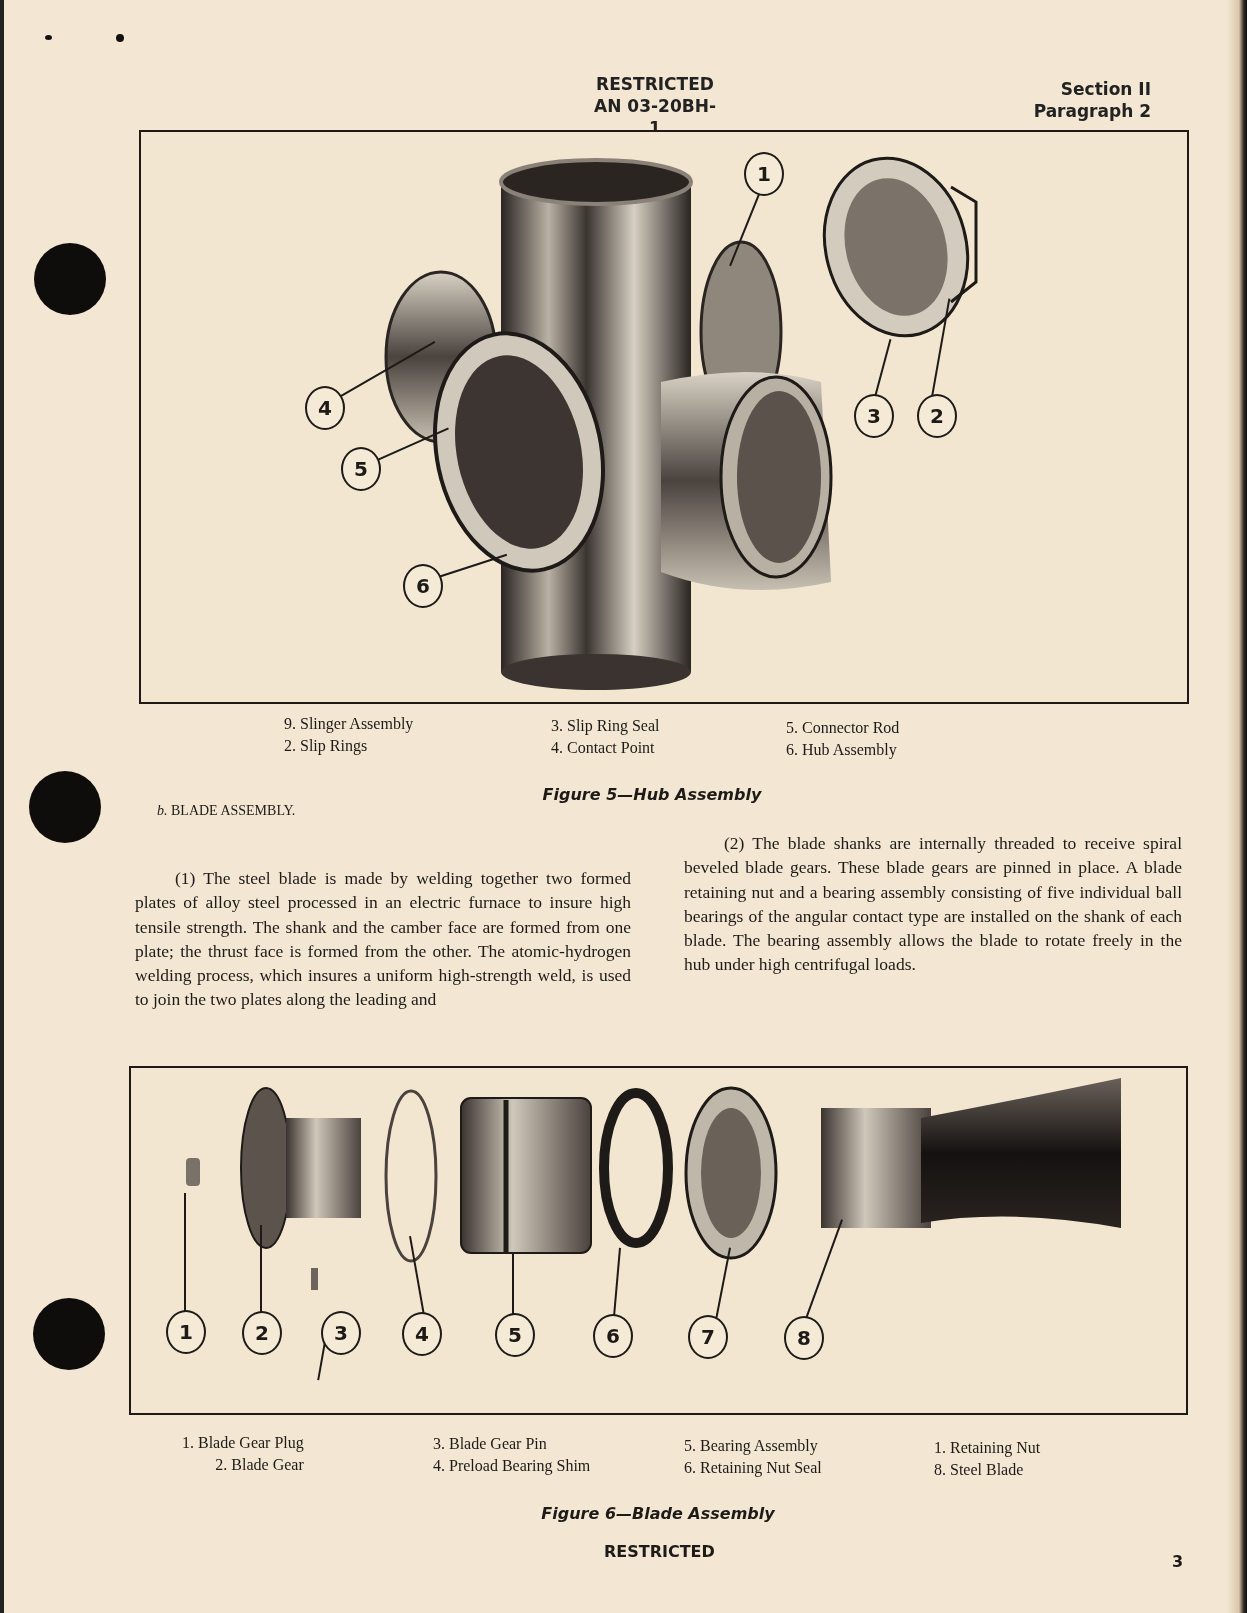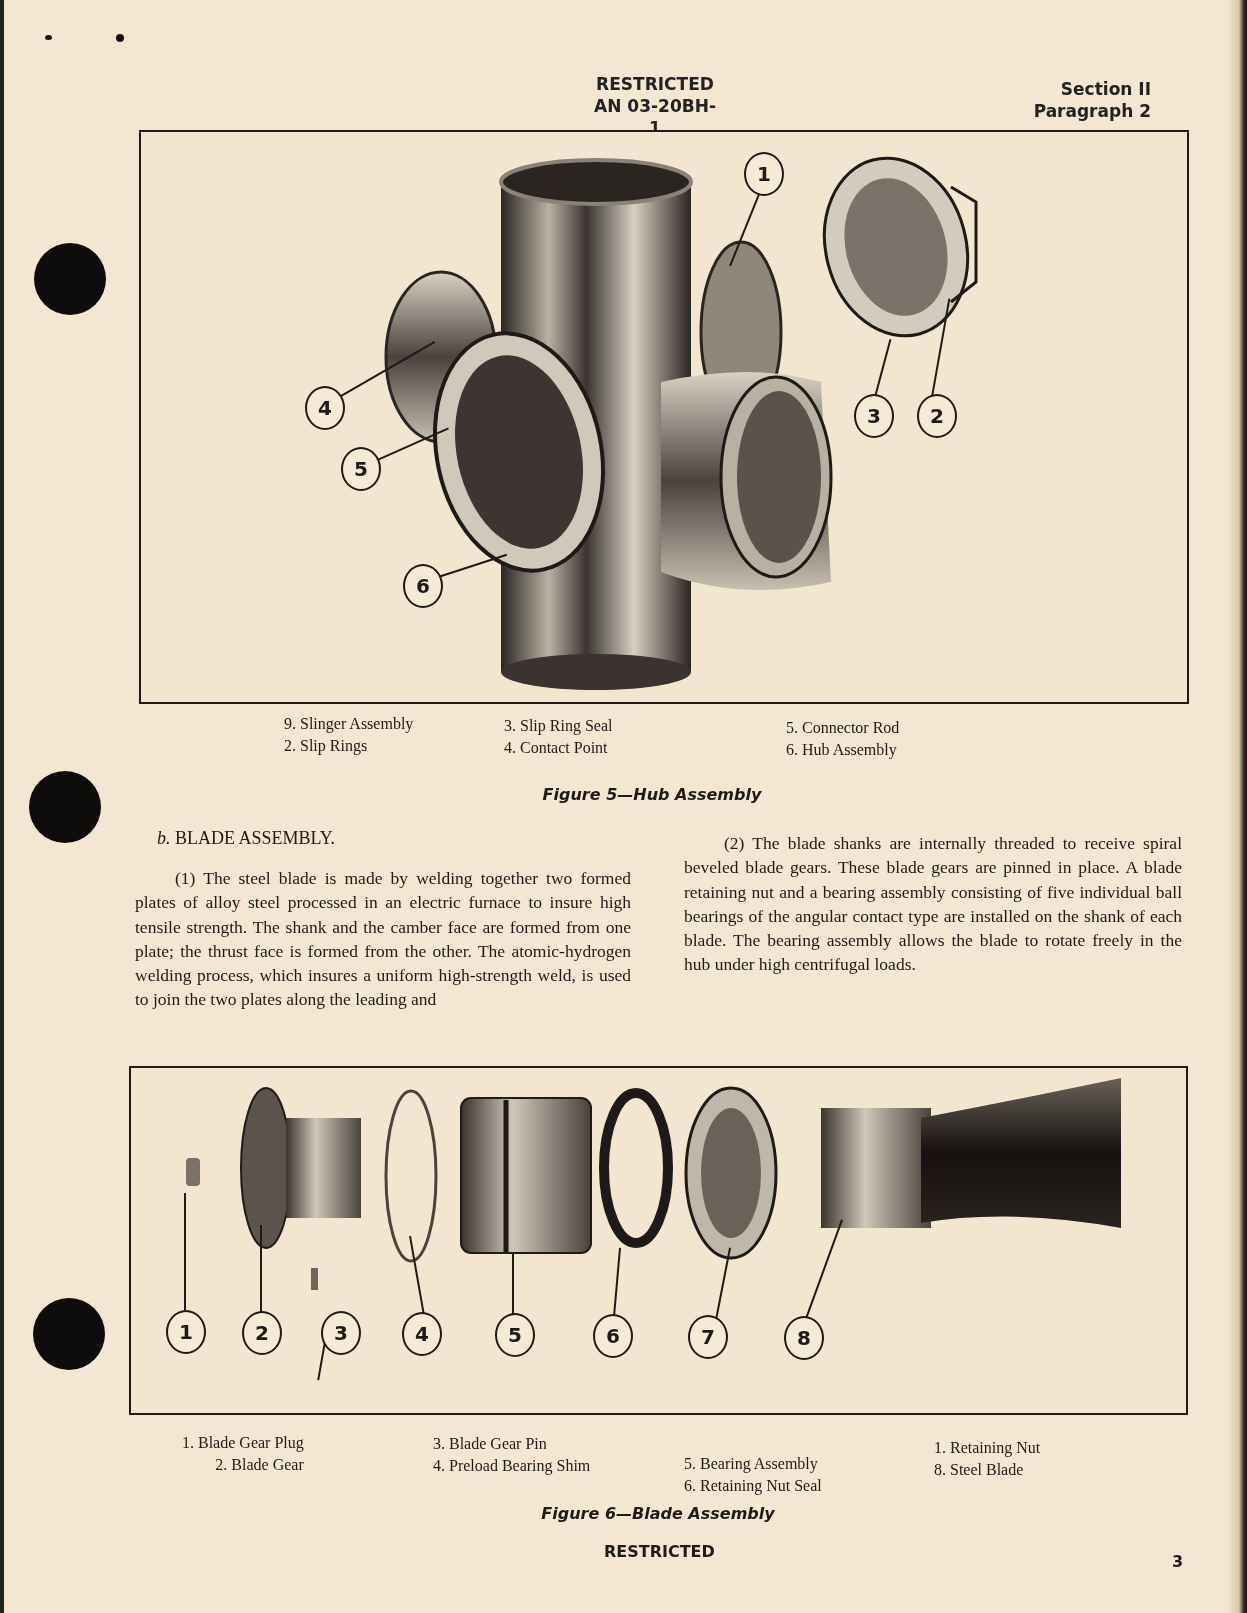--- a/index.html
+++ b/index.html
@@ -20,21 +20,21 @@
   .fig5 { left: 139px; top: 130px; width: 1046px; height: 570px; }
   .fig6 { left: 129px; top: 1066px; width: 1055px; height: 345px; }
   .callout { position: absolute; width: 36px; height: 40px; border: 2.5px solid #1d1a17; border-radius: 50%; background: #f4ead6; font-family: "DejaVu Sans", sans-serif; font-weight: bold; font-size: 20px; display: flex; align-items: center; justify-content: center; }
   .leader { position: absolute; height: 2px; background: #1d1a17; transform-origin: 0 0; }
   .legend { position: absolute; font-size: 16px; line-height: 22px; }
   .legend div { white-space: nowrap; }
   .caption { position: absolute; font-family: "DejaVu Sans", sans-serif; font-weight: bold; font-style: italic; font-size: 16px; width: 400px; text-align: center; }
   .para { position: absolute; font-size: 17.5px; line-height: 24.3px; text-align: justify; }
   .para p { margin: 0; }
   .indent { text-indent: 40px; }
-  .heading-b { position: absolute; left: 157px; top: 828px; font-size: 18px; }
+  .heading-b { position: absolute; left: 157px; top: 803px; font-size: 14px; }
   .footer { position: absolute; font-family: "DejaVu Sans", sans-serif; font-weight: bold; font-size: 16px; }
   svg.illus { position: absolute; left: 0; top: 0; }
 </style>
 </head>
 <body>
 
 <div class="edge-left"></div>
 <div class="edge-right"></div>
 
 <div class="punch" style="left:34px; top:243px;"></div>
@@ -101,21 +101,21 @@
   <div class="callout" style="left:713px; top:262px;">3</div>
   <div class="callout" style="left:164px; top:254px;">4</div>
   <div class="callout" style="left:200px; top:315px;">5</div>
   <div class="callout" style="left:262px; top:432px;">6</div>
 </div>
 
 <div class="legend" style="left:284px; top:713px;">
   <div>9. Slinger Assembly</div>
   <div>2. Slip Rings</div>
 </div>
-<div class="legend" style="left:504px; top:715px;">
+<div class="legend" style="left:551px; top:715px;">
   <div>3. Slip Ring Seal</div>
   <div>4. Contact Point</div>
 </div>
 <div class="legend" style="left:786px; top:717px;">
   <div>5. Connector Rod</div>
   <div>6. Hub Assembly</div>
 </div>
 <div class="caption" style="left:452px; top:785px;">Figure 5—Hub Assembly</div>
 
 <div class="heading-b">
@@ -185,21 +185,21 @@
 </div>
 
 <div class="legend" style="left:182px; top:1432px;text-align:right;">
   <div>1. Blade Gear Plug</div>
   <div>2. Blade Gear</div>
 </div>
 <div class="legend" style="left:433px; top:1433px;">
   <div>3. Blade Gear Pin</div>
   <div>4. Preload Bearing Shim</div>
 </div>
-<div class="legend" style="left:684px; top:1435px;margin-top:18px;">
+<div class="legend" style="left:684px; top:1435px;">
   <div>5. Bearing Assembly</div>
   <div>6. Retaining Nut Seal</div>
 </div>
 <div class="legend" style="left:934px; top:1437px;">
   <div>1. Retaining Nut</div>
   <div>8. Steel Blade</div>
 </div>
 <div class="caption" style="left:458px; top:1504px;">Figure 6—Blade Assembly</div>
 
 <div class="footer" style="left:604px; top:1542px;">RESTRICTED</div>

